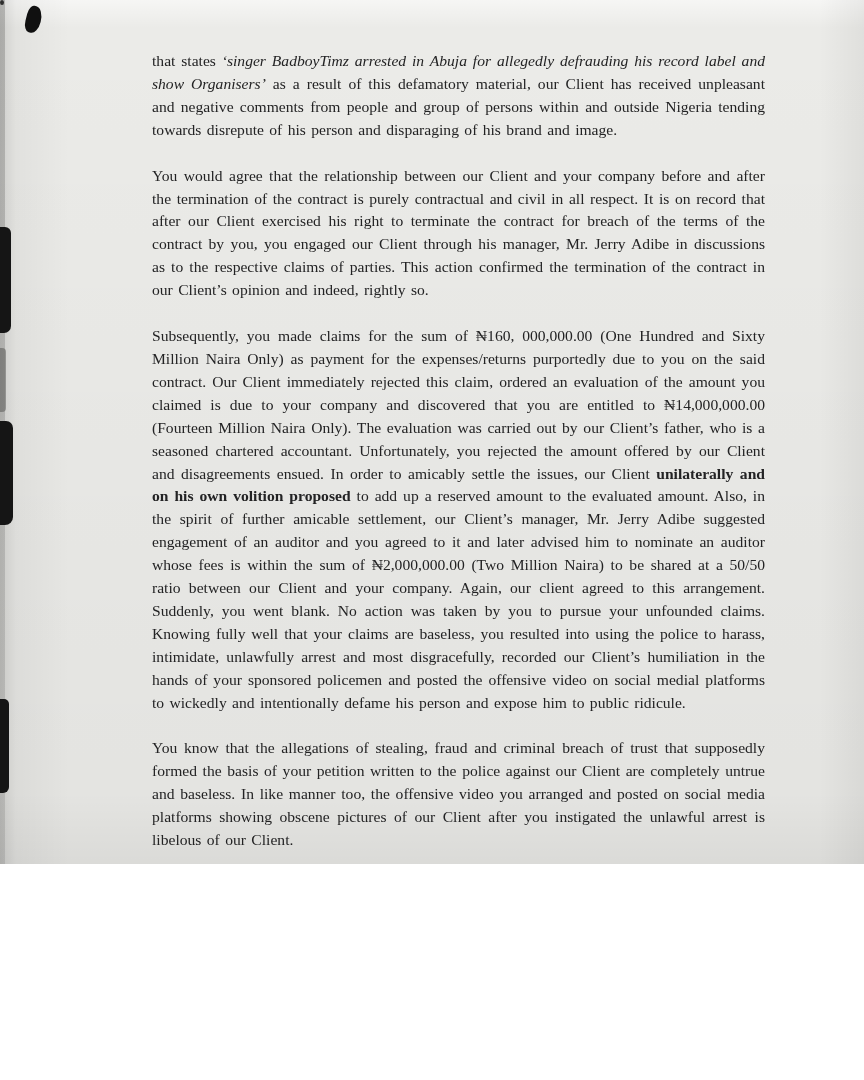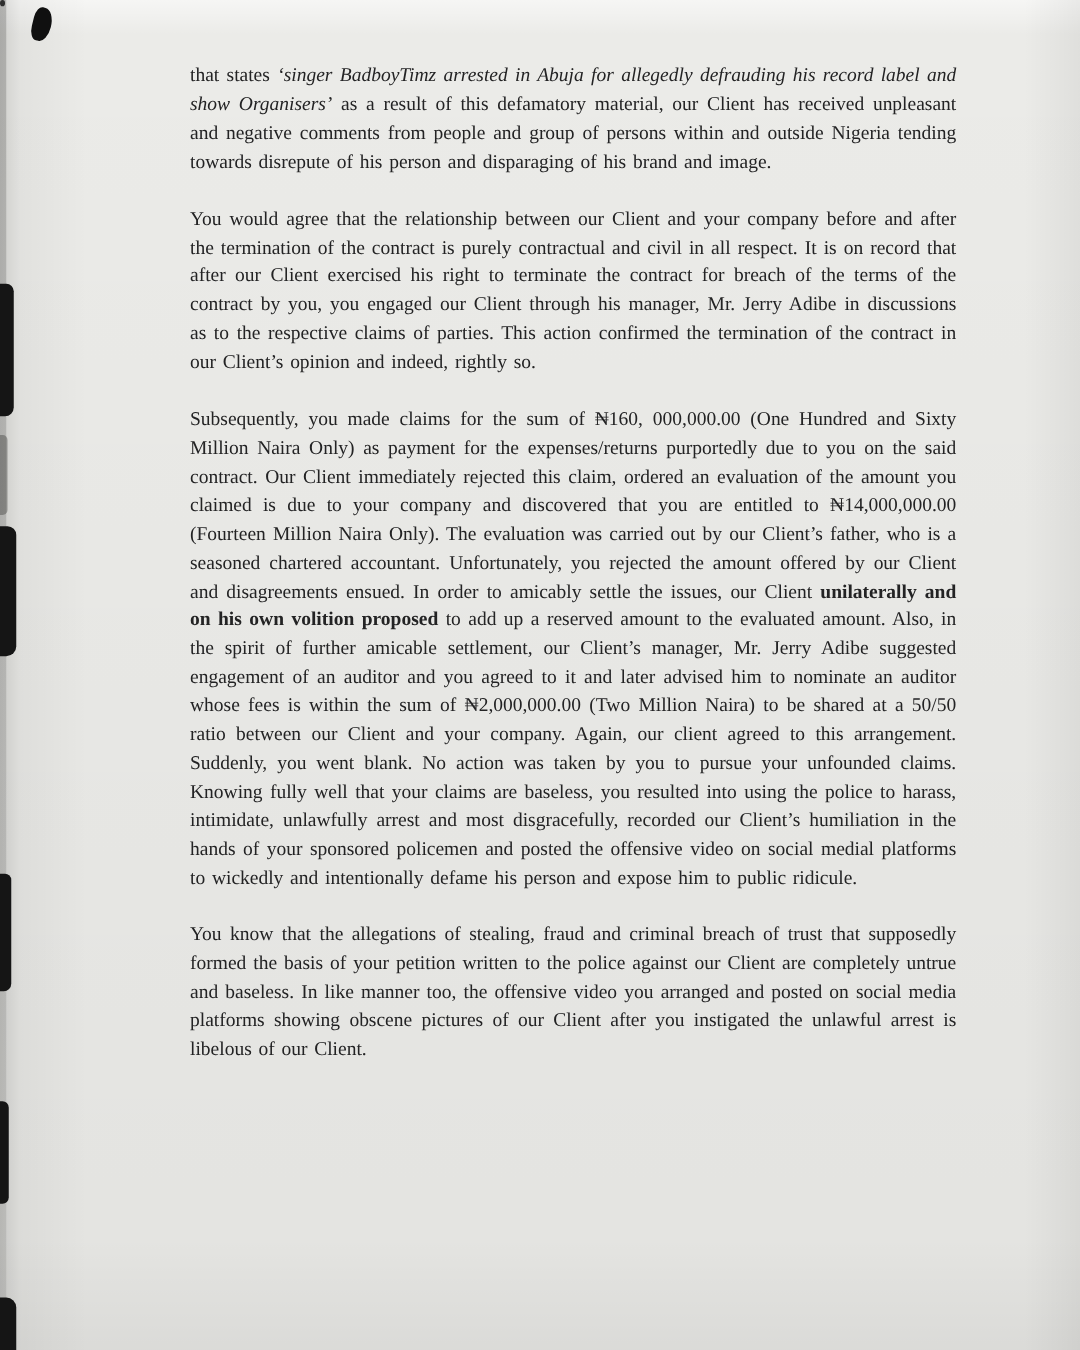--- a/index.html
+++ b/index.html
@@ -4,21 +4,21 @@
 <style>
   * { margin: 0; padding: 0; box-sizing: border-box; }
   html, body { width: 864px; height: 1080px; }
   body {
     font-family: "Liberation Serif", "DejaVu Serif", serif;
     background: #ffffff;
   }
   .page {
     position: relative;
     width: 864px;
-    height: 1080px;
+    height: 864px;
     overflow: hidden;
     background:
       linear-gradient(90deg, rgba(0,0,0,0.12) 0px, rgba(0,0,0,0.04) 16px, rgba(0,0,0,0.00) 70px),
       linear-gradient(270deg, rgba(0,0,0,0.05) 0px, rgba(0,0,0,0.00) 45px),
       linear-gradient(180deg, rgba(255,255,255,0.55) 0px, rgba(255,255,255,0.00) 28px, rgba(0,0,0,0.03) 92%, rgba(0,0,0,0.07) 100%),
       #ebebe8;
   }
   .doc-body {
     position: absolute;
     left: 152px;

